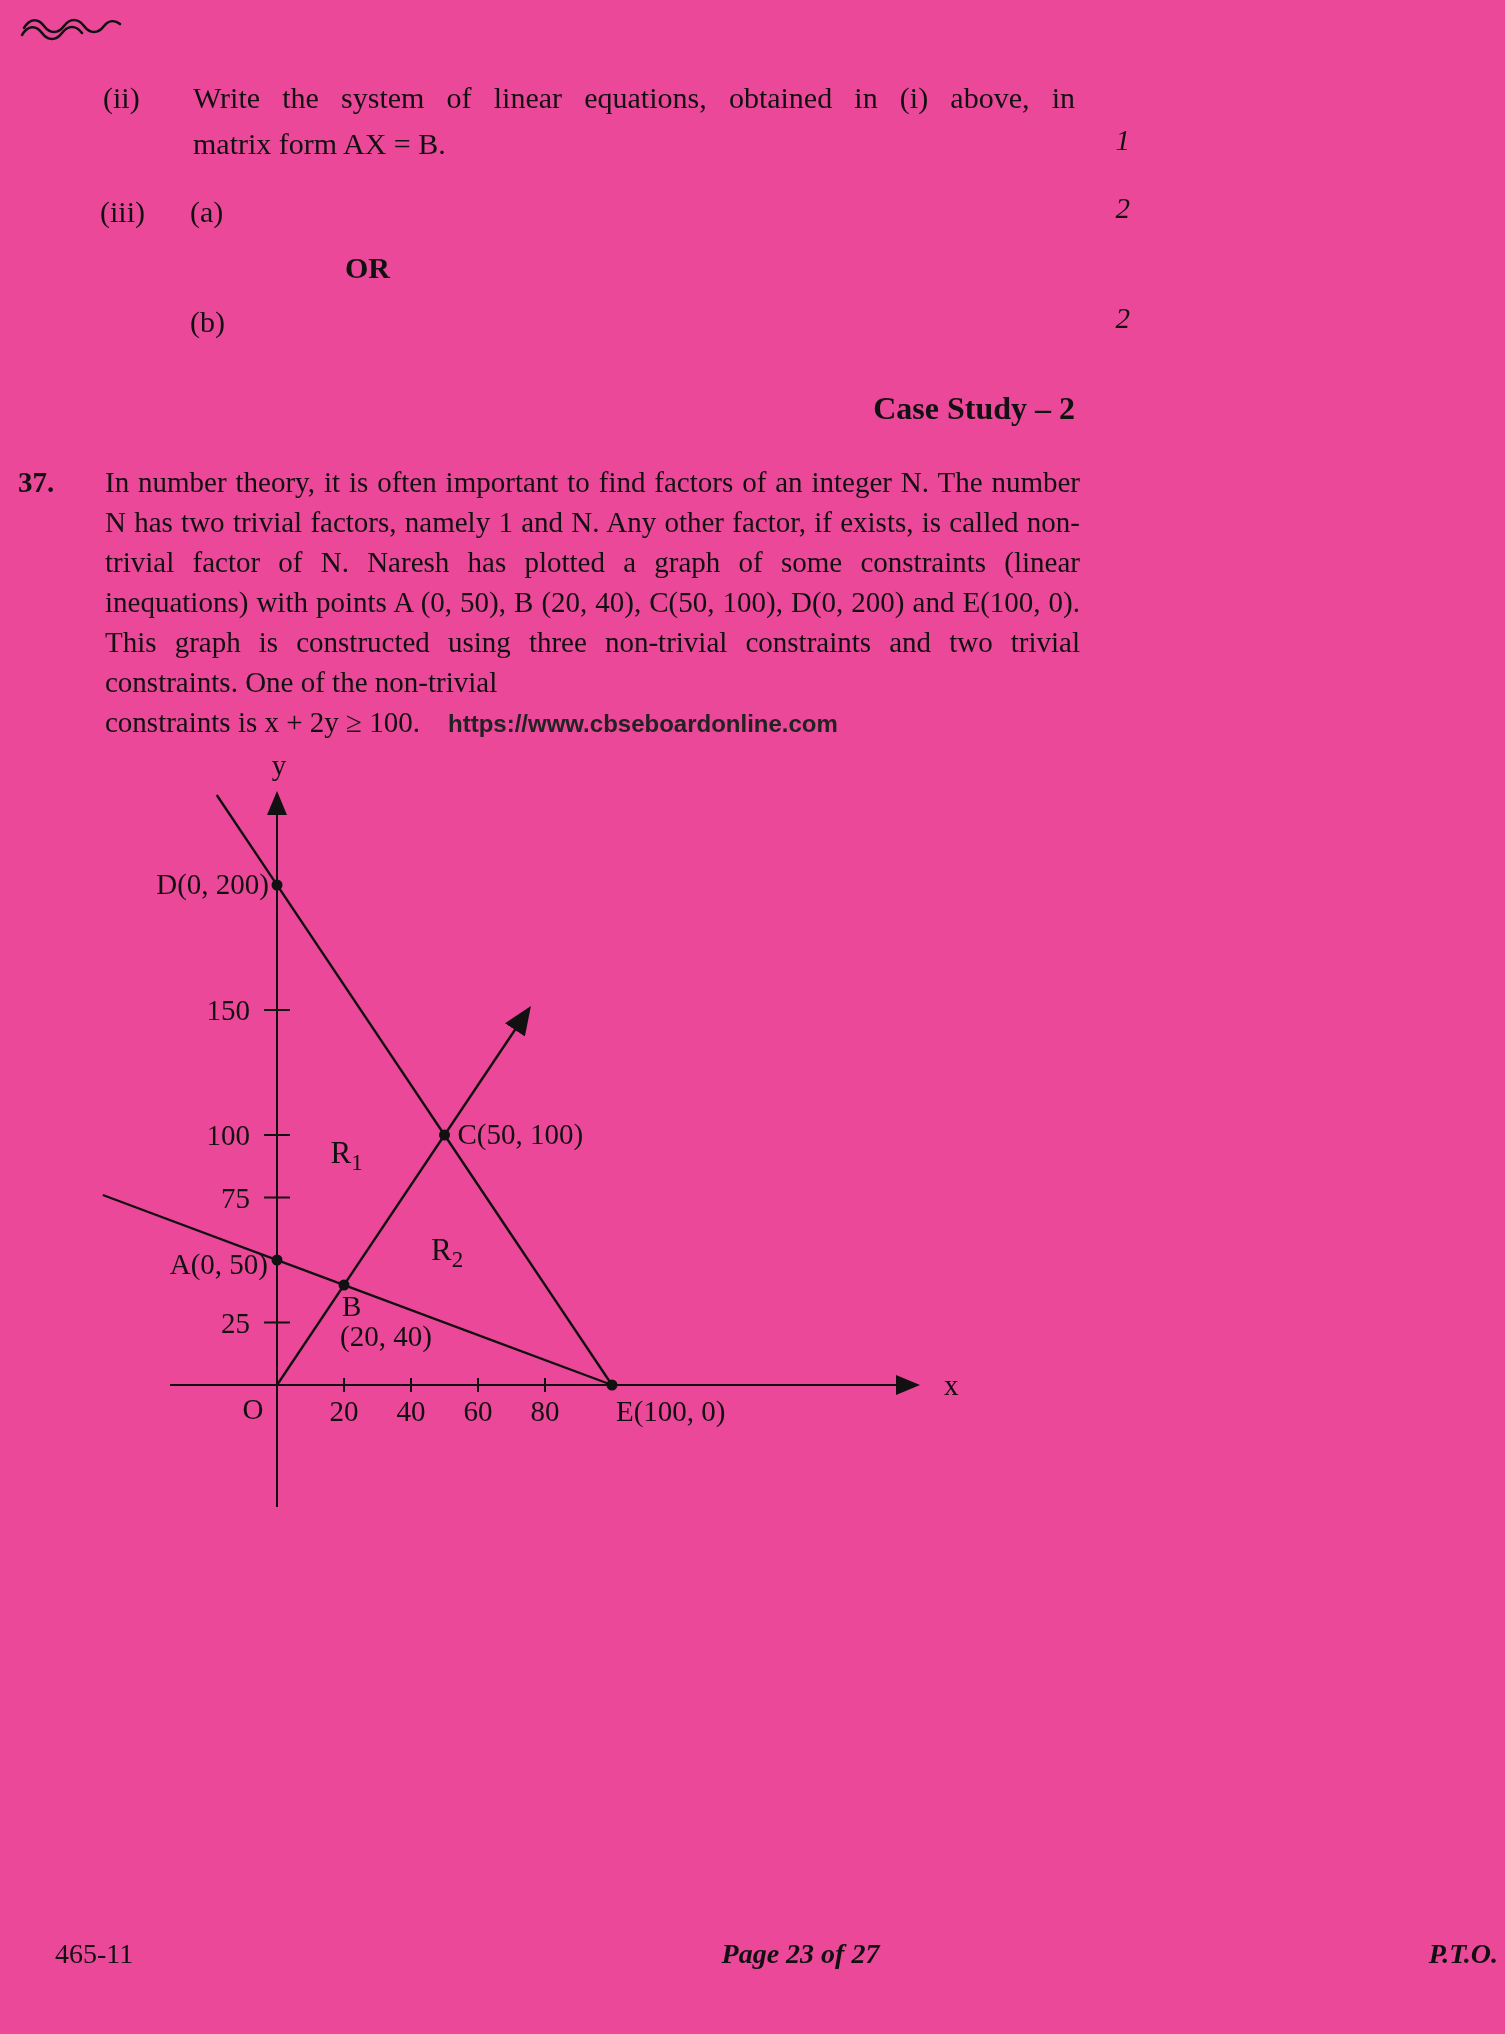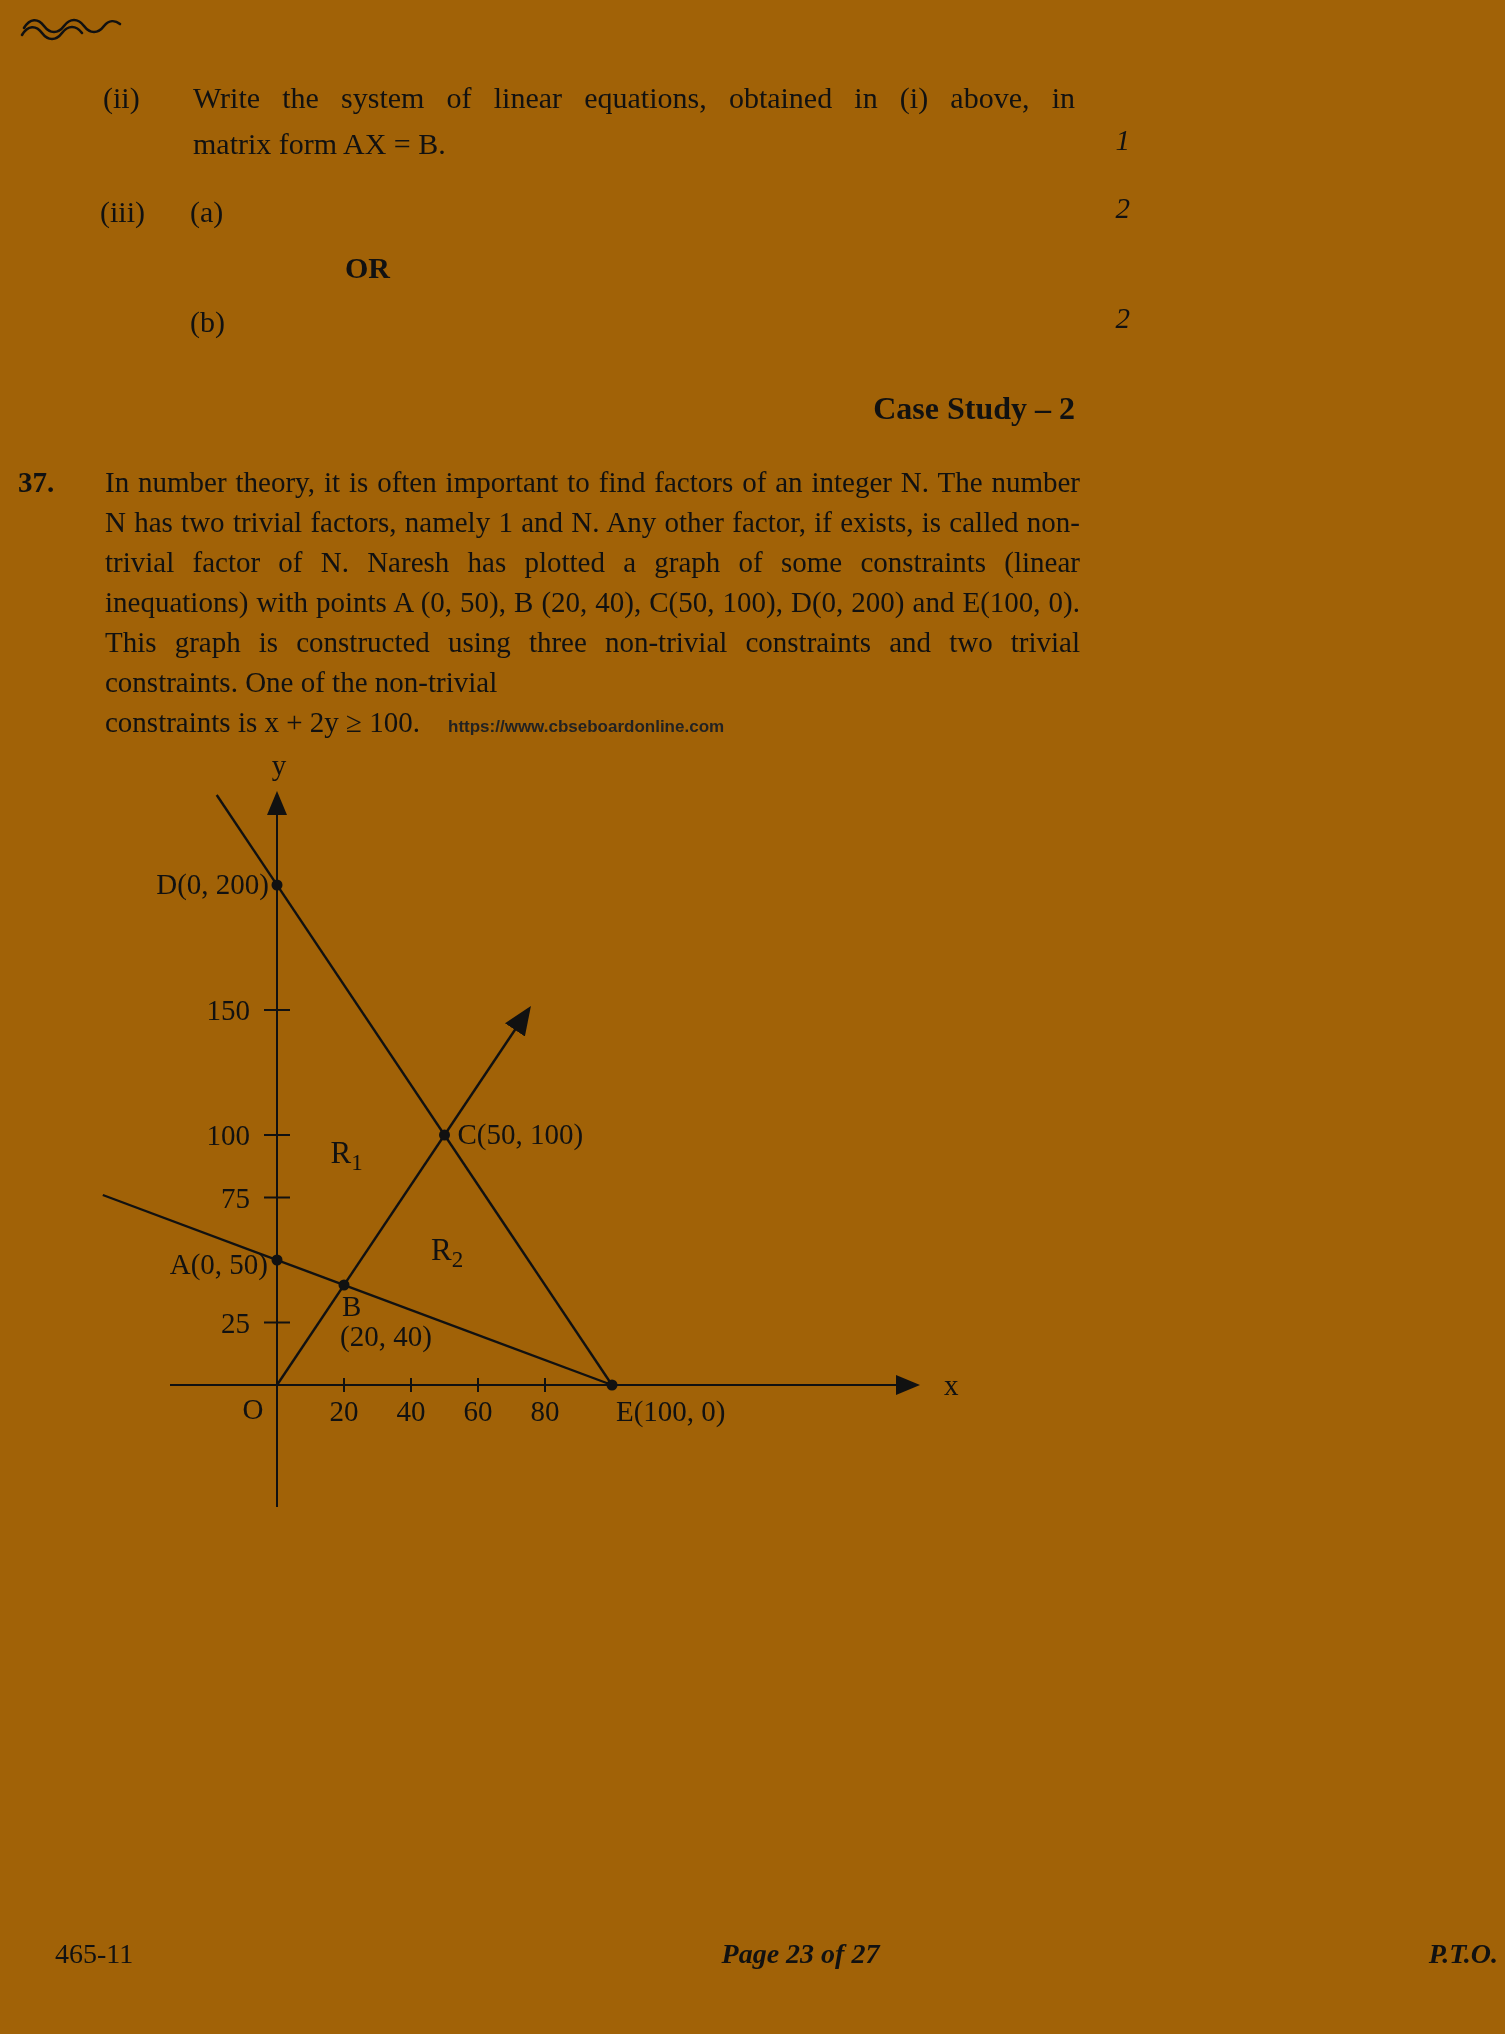--- a/index.html
+++ b/index.html
@@ -4,21 +4,21 @@
 <style>
   html, body {
     margin: 0;
     padding: 0;
     background: #ffffff;
   }
   .page {
     position: relative;
     width: 1505px;
     height: 2034px;
-    background: #a16207;
+    background: #ec4899;
     font-family: "Liberation Serif", serif;
     color: #111111;
     overflow: hidden;
   }
   .abs { position: absolute; }
   .body-text {
     font-size: 29px;
     line-height: 40px;
   }
   .q-line {
@@ -39,21 +39,21 @@
     text-align: right;
     width: 50px;
   }
   .heading {
     font-size: 32px;
     font-weight: bold;
     text-align: right;
   }
   .watermark {
     font-family: "Liberation Sans", sans-serif;
-    font-size: 17px;
+    font-size: 24px;
     font-weight: 600;
     color: #222222;
     margin-left: 28px;
   }
   .footer-text {
     font-size: 28px;
   }
   .footer-italic {
     font-size: 28px;
     font-weight: bold;

